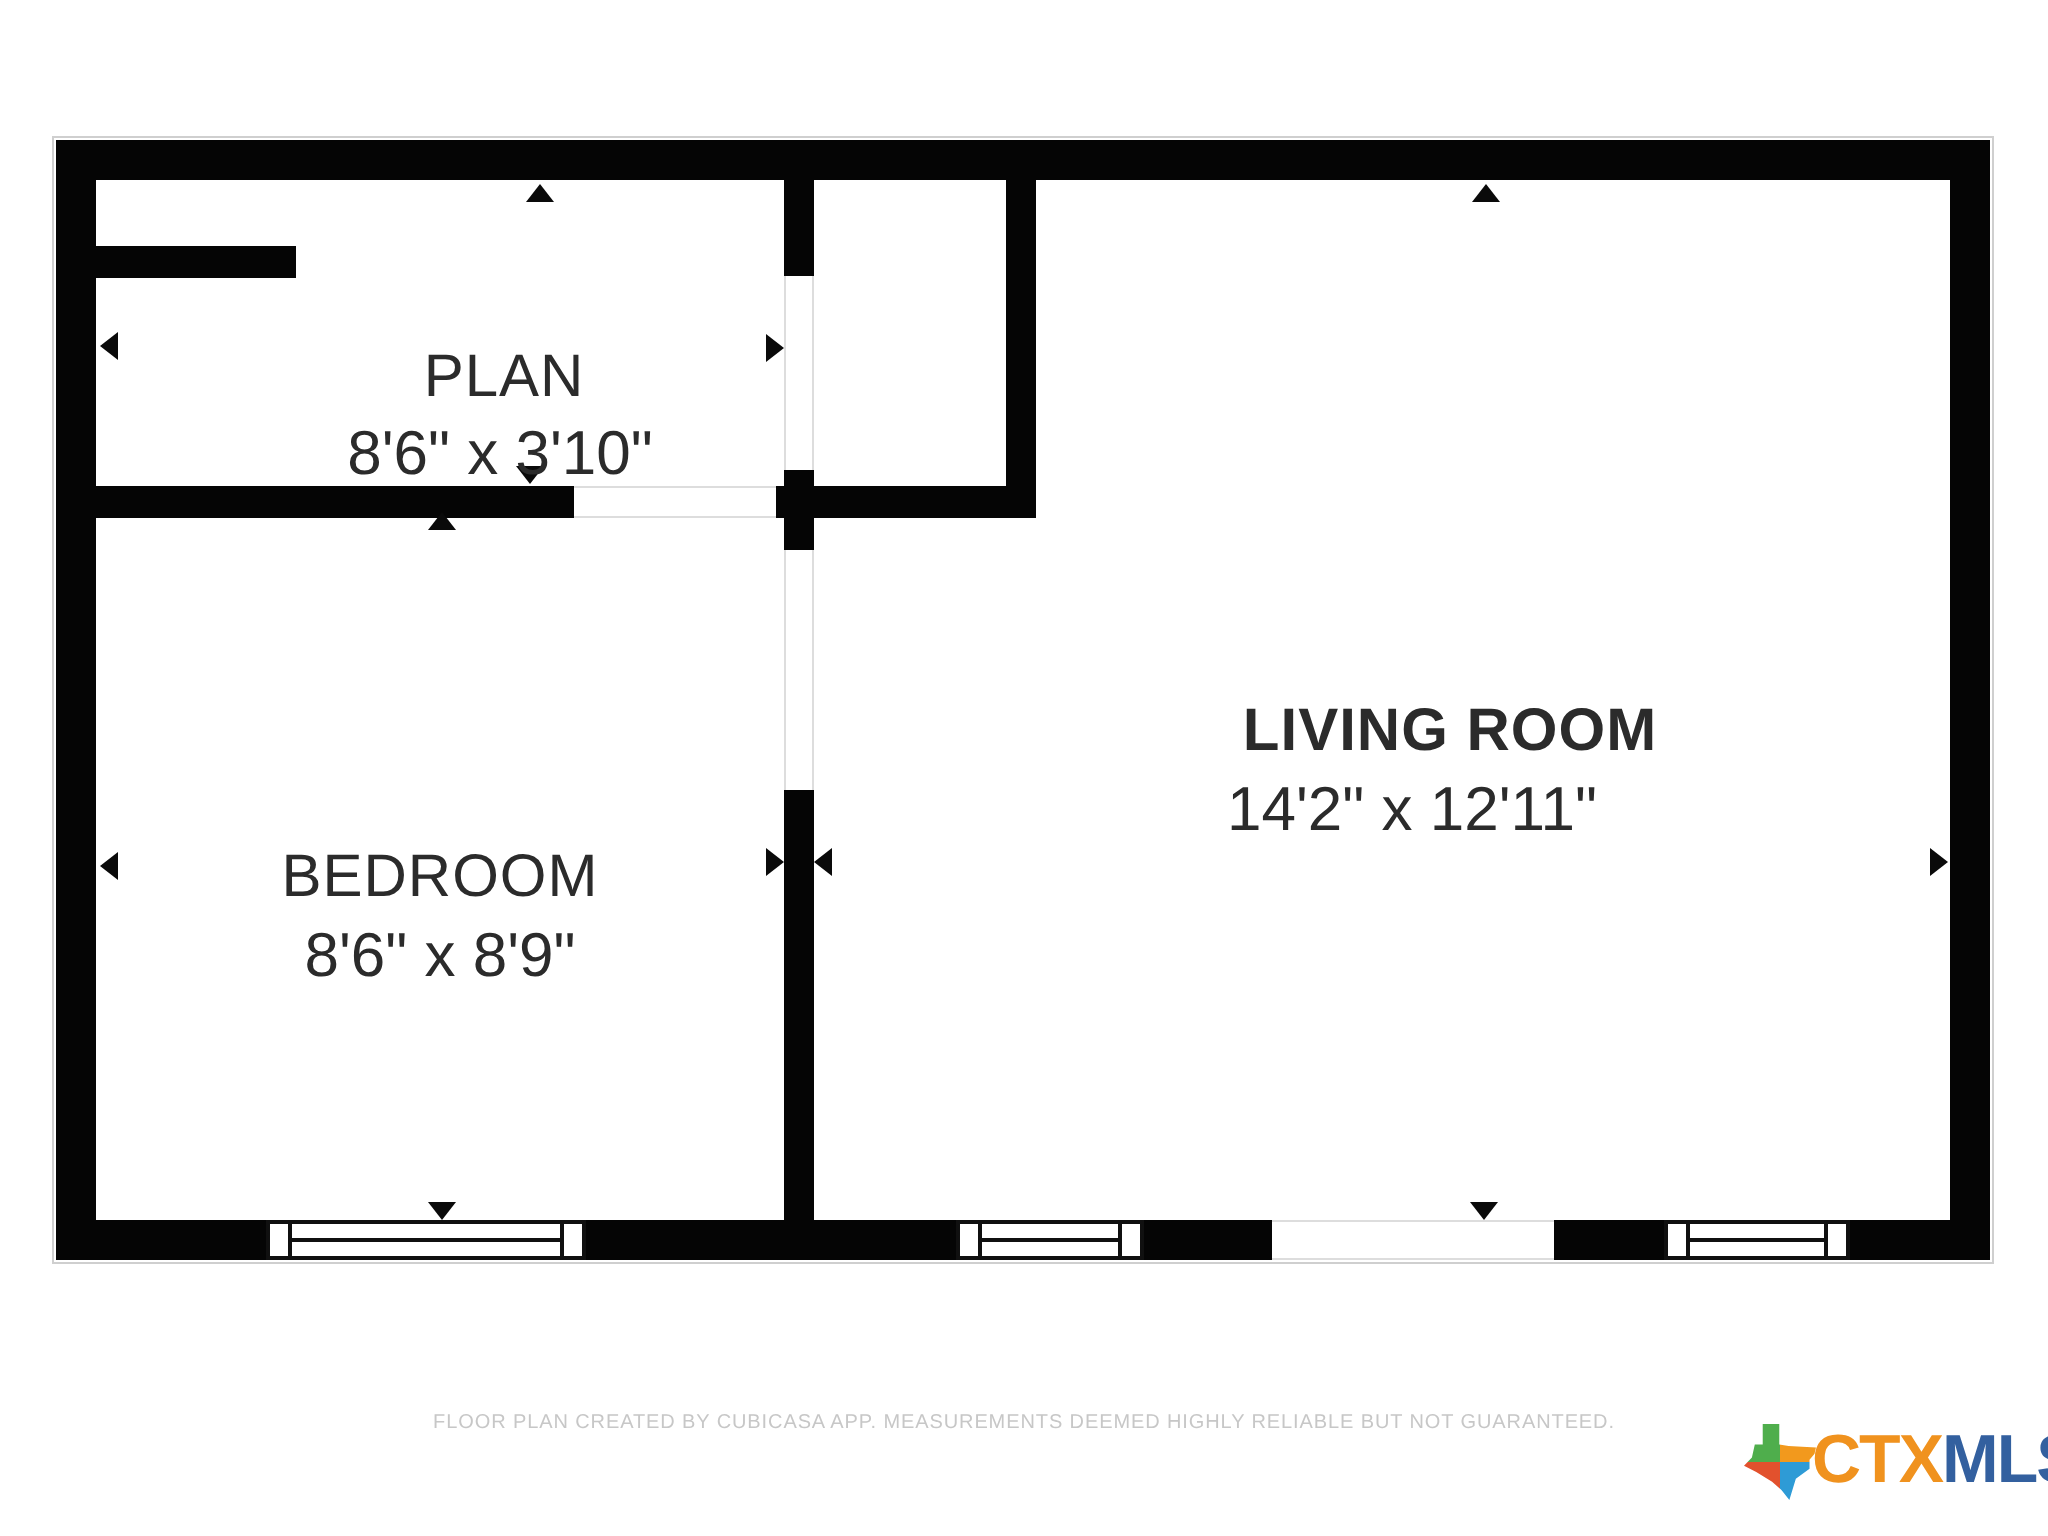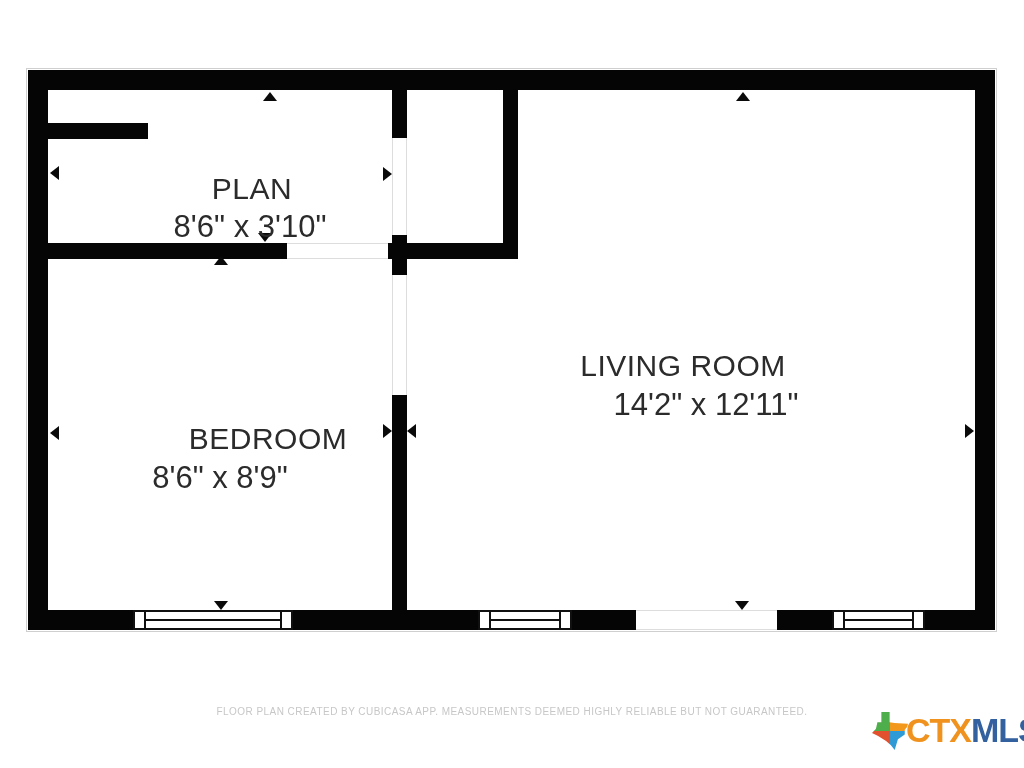--- a/index.html
+++ b/index.html
@@ -107,24 +107,24 @@
   <div class="tri tri-down" style="left:214px;top:601px;"></div>
 
   <div class="tri tri-up" style="left:736px;top:92px;"></div>
   <div class="tri tri-left" style="left:407px;top:424px;"></div>
   <div class="tri tri-right" style="left:965px;top:424px;"></div>
   <div class="tri tri-down" style="left:735px;top:601px;"></div>
 
   <div class="room-label" style="left:252px;top:189px;">PLAN</div>
   <div class="room-dims" style="left:250px;top:227px;">8'6" x 3'10"</div>
 
-  <div class="room-label" style="left:220px;top:439px;margin-left:48px;">BEDROOM</div>
+  <div class="room-label" style="left:220px;top:439px;">BEDROOM</div>
   <div class="room-dims" style="left:220px;top:478px;">8'6" x 8'9"</div>
 
-  <div class="room-label" style="left:683px;top:366px;">LIVING ROOM</div>
+  <div class="room-label" style="left:725px;top:366px;font-weight:bold;">LIVING ROOM</div>
   <div class="room-dims" style="left:706px;top:405px;">14'2" x 12'11"</div>
 
   <div class="disclaimer">FLOOR PLAN CREATED BY CUBICASA APP. MEASUREMENTS DEEMED HIGHLY RELIABLE BUT NOT GUARANTEED.</div>
 
   <div class="logo">
     <div class="texas">
       <div class="q q-tl"></div>
       <div class="q q-tr"></div>
       <div class="q q-bl"></div>
       <div class="q q-br"></div>

